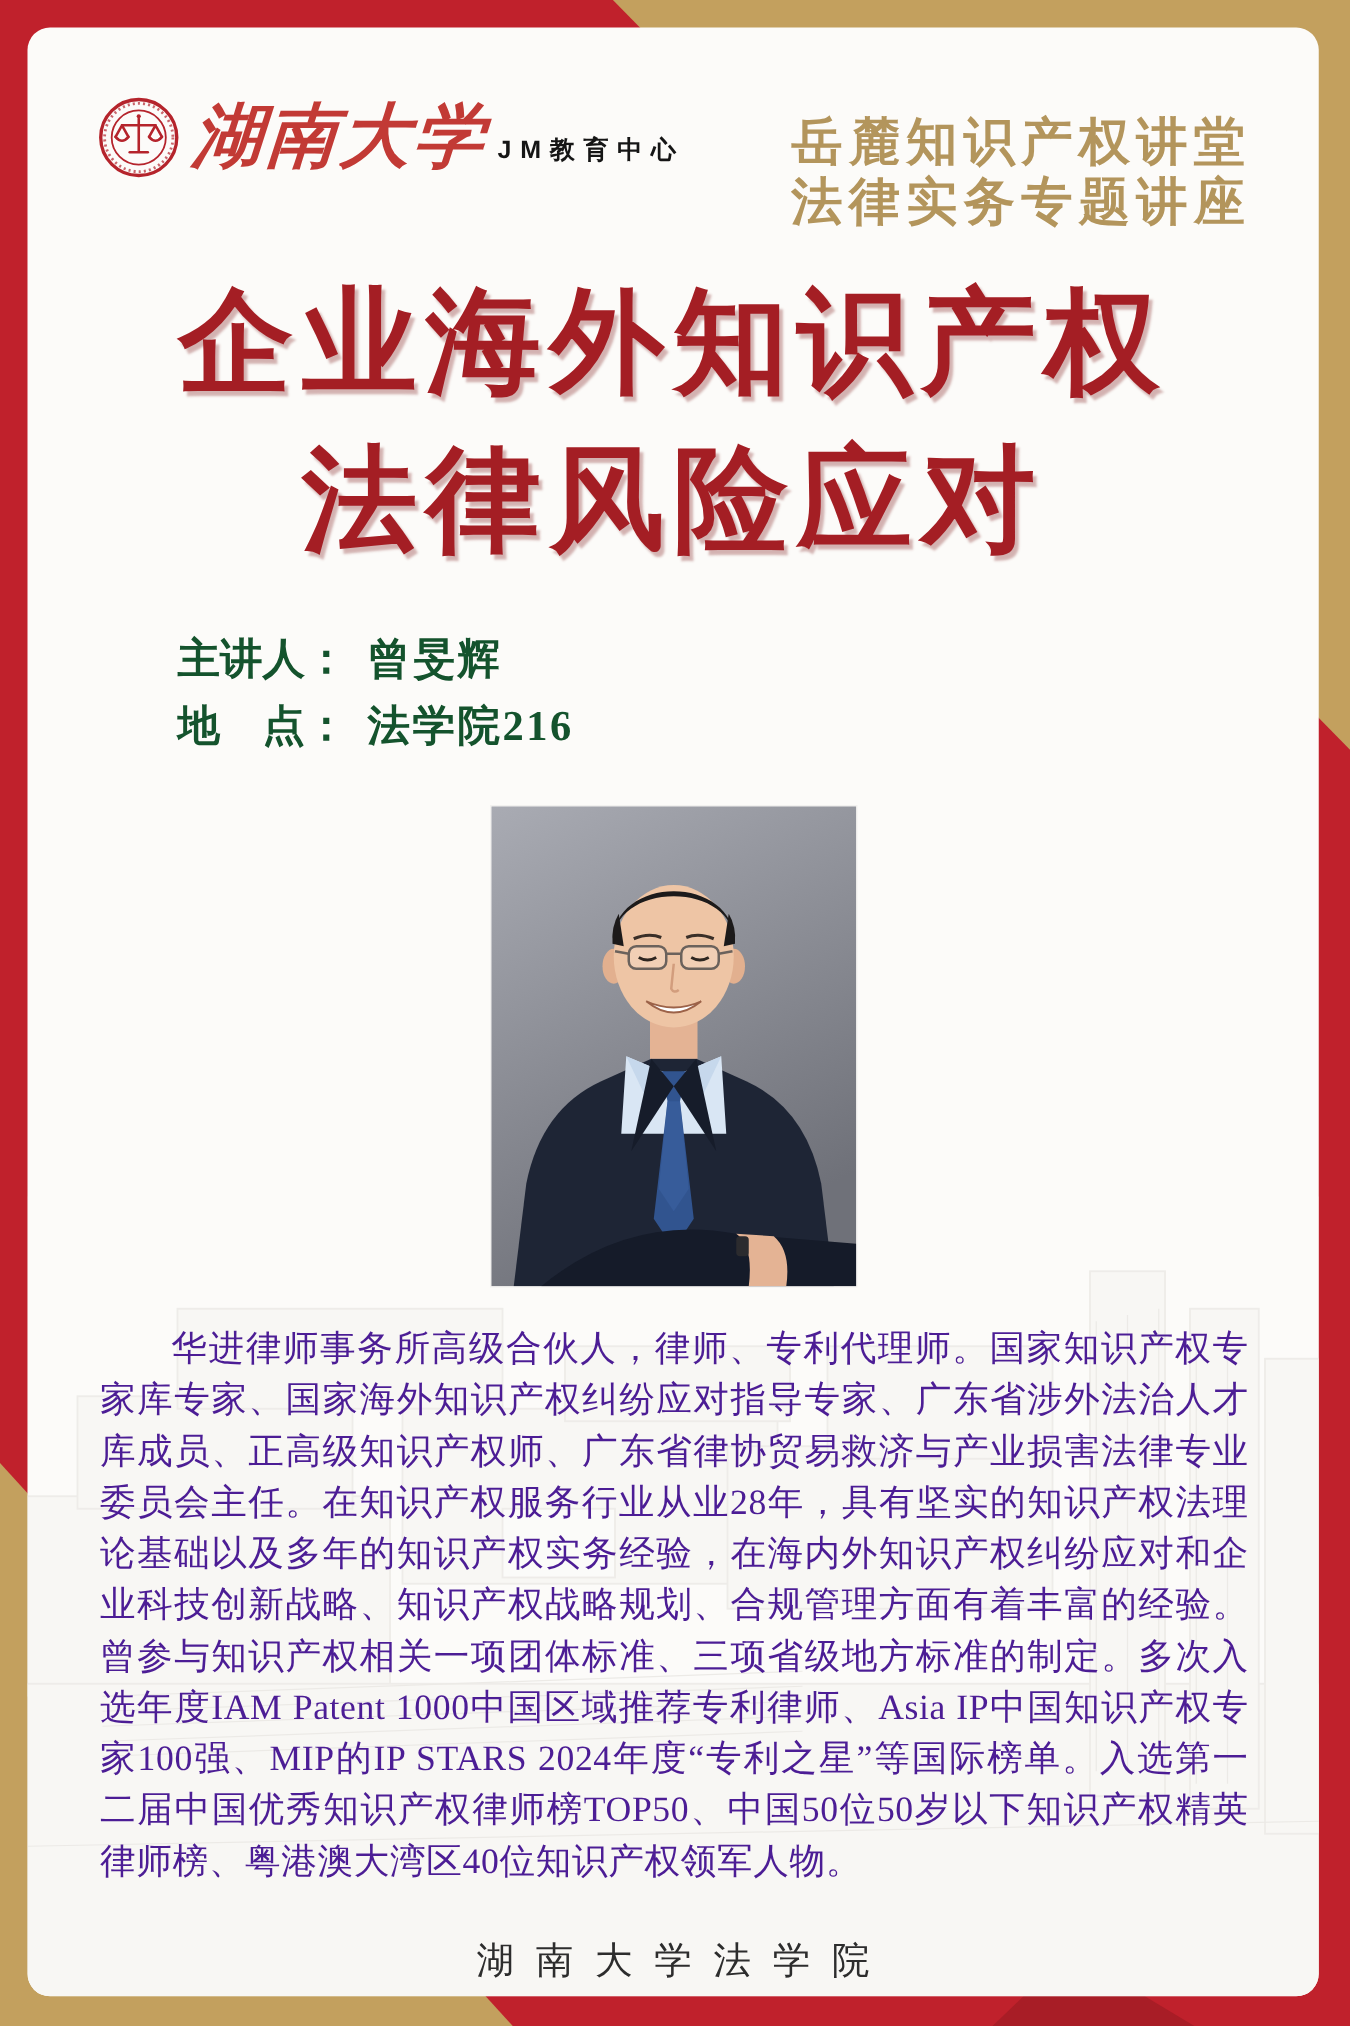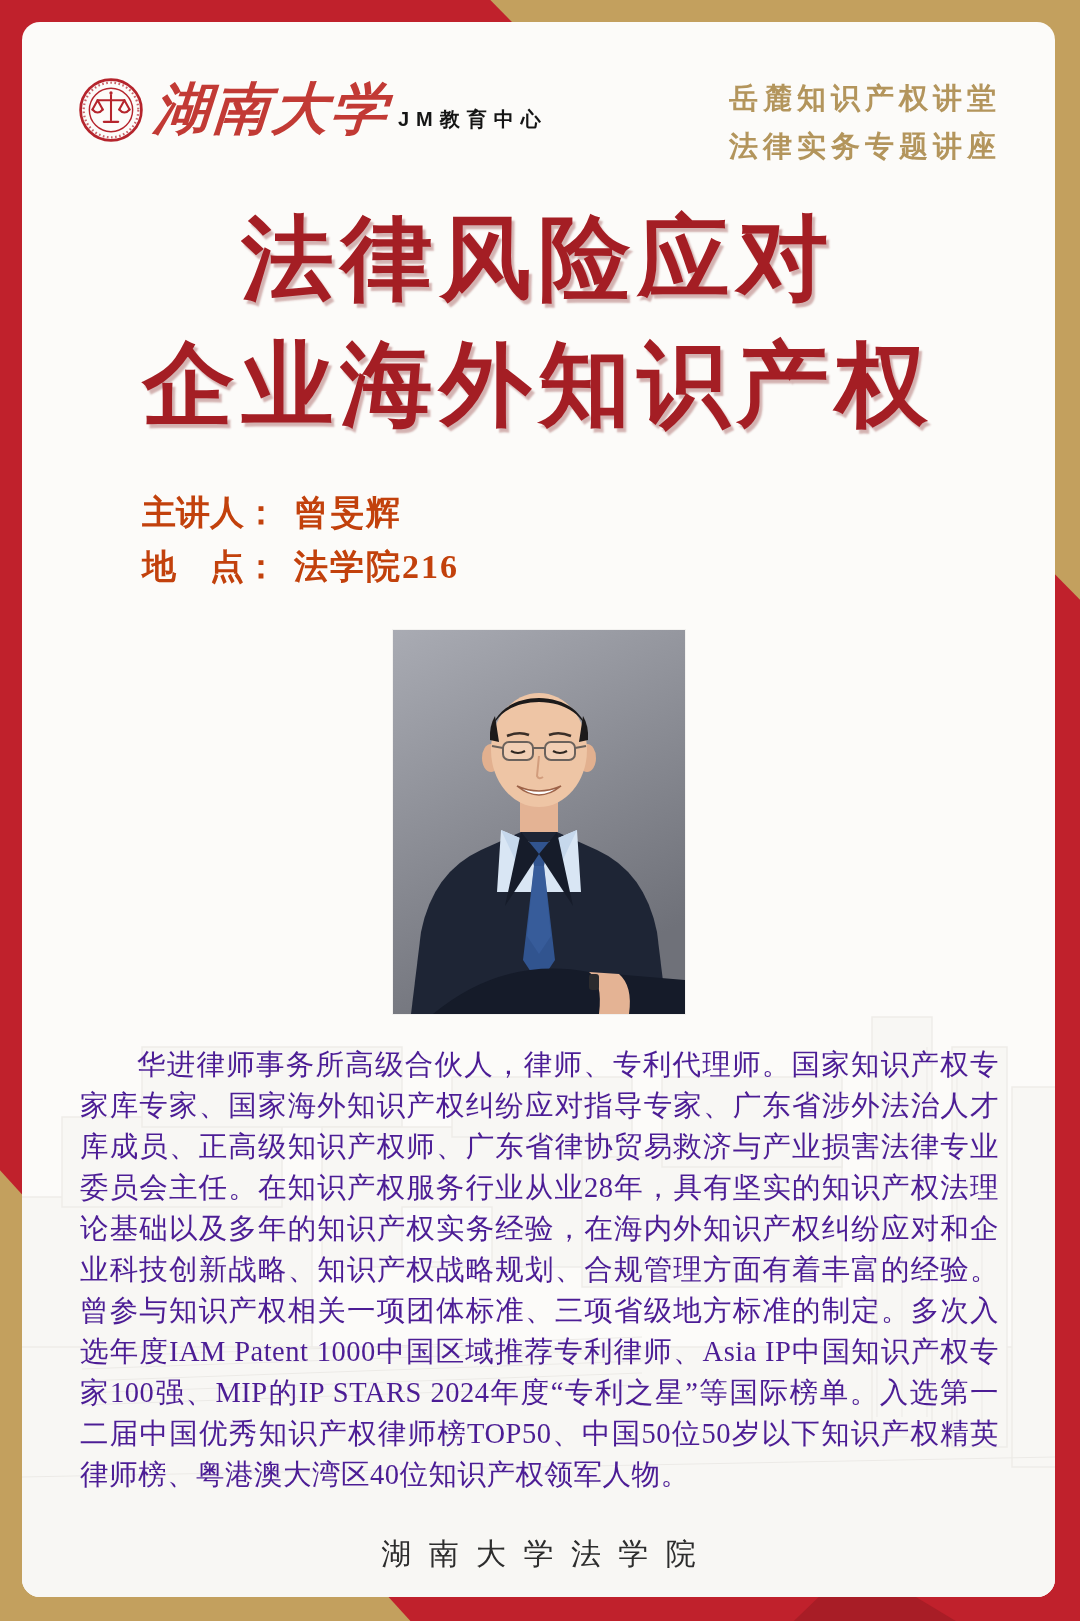--- a/index.html
+++ b/index.html
@@ -27,34 +27,34 @@
     font-size:56px;color:#c23a35;font-weight:bold;font-style:italic;
     letter-spacing:3px;margin-left:10px;transform:skewX(-4deg);
     font-family:"Liberation Serif","DejaVu Serif",serif;
   }
   .brand-jm{
     font-size:20px;color:#151515;font-weight:600;letter-spacing:7px;
     margin-left:8px;margin-top:18px;
     font-family:"Liberation Sans","DejaVu Sans",sans-serif;
   }
   .series{
-    text-align:center;color:#b3955c;font-weight:700;font-size:29px;
-    line-height:48px;letter-spacing:5px;margin-top:2px;
+    text-align:center;color:#b3955c;font-weight:700;font-size:41px;
+    line-height:48px;letter-spacing:5px;margin-top:17px;
   }
 
   
   .title{
     text-align:center;margin-top:26px;color:#a41e24;font-weight:900;
     font-size:92px;line-height:126px;letter-spacing:7px;
     text-shadow:3px 4px 2px rgba(125,25,25,0.32);
   }
 
   
   .info{margin:38px 0 0 120px;}
-  .info-row{display:flex;font-size:34px;font-weight:700;color:#c2410c;line-height:54px;}
+  .info-row{display:flex;font-size:34px;font-weight:700;color:#14532d;line-height:54px;}
   .info-label{flex:0 0 auto;min-width:152px;}
   .info-value{letter-spacing:2px;}
 
   
   .photo{width:292px;height:384px;margin:36px auto 0;display:block;box-shadow:0 0 0 1px rgba(0,0,0,0.04);}
 
   
   .bio{
     margin:30px 56px 0 58px;font-size:28.5px;line-height:41px;color:#4c1d95;
     text-align:justify;text-indent:2em;letter-spacing:0.5px;
@@ -124,22 +124,22 @@
         <span class="brand-cn">湖南大学</span>
         <span class="brand-jm">JM教育中心</span>
       </div>
       <div class="series">
         <div>岳麓知识产权讲堂</div>
         <div>法律实务专题讲座</div>
       </div>
     </div>
 
     <div class="title">
+      <div>企业海外知识产权</div>
       <div>法律风险应对</div>
-      <div>企业海外知识产权</div>
     </div>
 
     <div class="info">
       <div class="info-row">
         <span class="info-label">主讲人：</span>
         <span class="info-value">曾旻辉</span>
       </div>
       <div class="info-row">
       </div>
       <div class="info-row">

